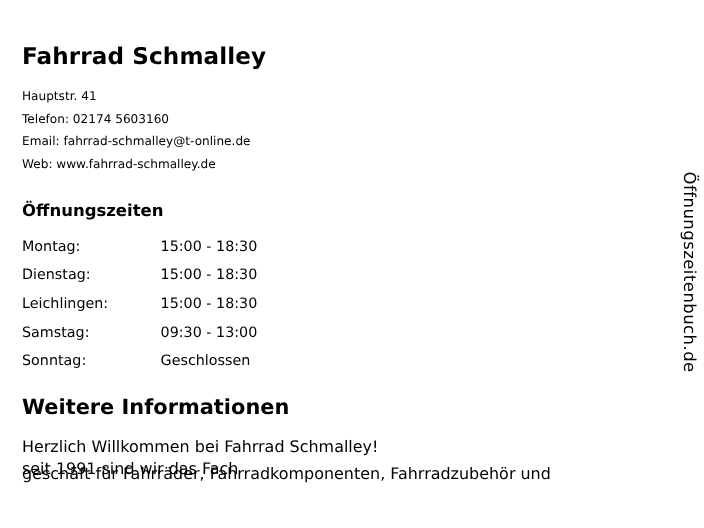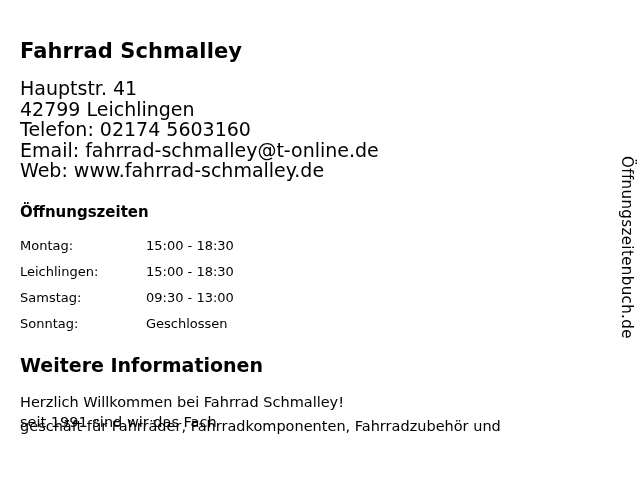--- a/index.html
+++ b/index.html
@@ -30,21 +30,21 @@
     width: 560px;
   }
   .title {
     font-size: 21px;
     font-weight: bold;
     line-height: 26px;
     margin: 0 0 14px 0;
     letter-spacing: 0.1px;
   }
   .addr {
-    font-size: 19px;
+    font-size: 11px;
     line-height: 20.5px;
   }
   .addr div {
     white-space: nowrap;
   }
   .section-head {
     font-size: 15px;
     font-weight: bold;
     margin-top: 22px;
     margin-bottom: 16px;
@@ -111,32 +111,35 @@
 <body>
 
 <div class="page">
 
   <div class="content">
 
     <h1 class="title">Fahrrad Schmalley</h1>
 
     <div class="addr">
       <div>Hauptstr. 41</div>
-      <div>42799 Leichlingen</div>
       <div>Telefon: 02174 5603160</div>
       <div>Email: fahrrad-schmalley@t-online.de</div>
       <div>Web: www.fahrrad-schmalley.de</div>
     </div>
 
     <div class="section-head">Öffnungszeiten</div>
 
     <table class="hours">
       <tbody>
         <tr>
           <td class="day">Montag:</td>
+          <td class="time">15:00 - 18:30</td>
+        </tr>
+        <tr>
+          <td class="day">Dienstag:</td>
           <td class="time">15:00 - 18:30</td>
         </tr>
         <tr>
           <td class="day">Leichlingen:</td>
           <td class="time">15:00 - 18:30</td>
         </tr>
         <tr>
           <td class="day">Samstag:</td>
           <td class="time">09:30 - 13:00</td>
         </tr>

